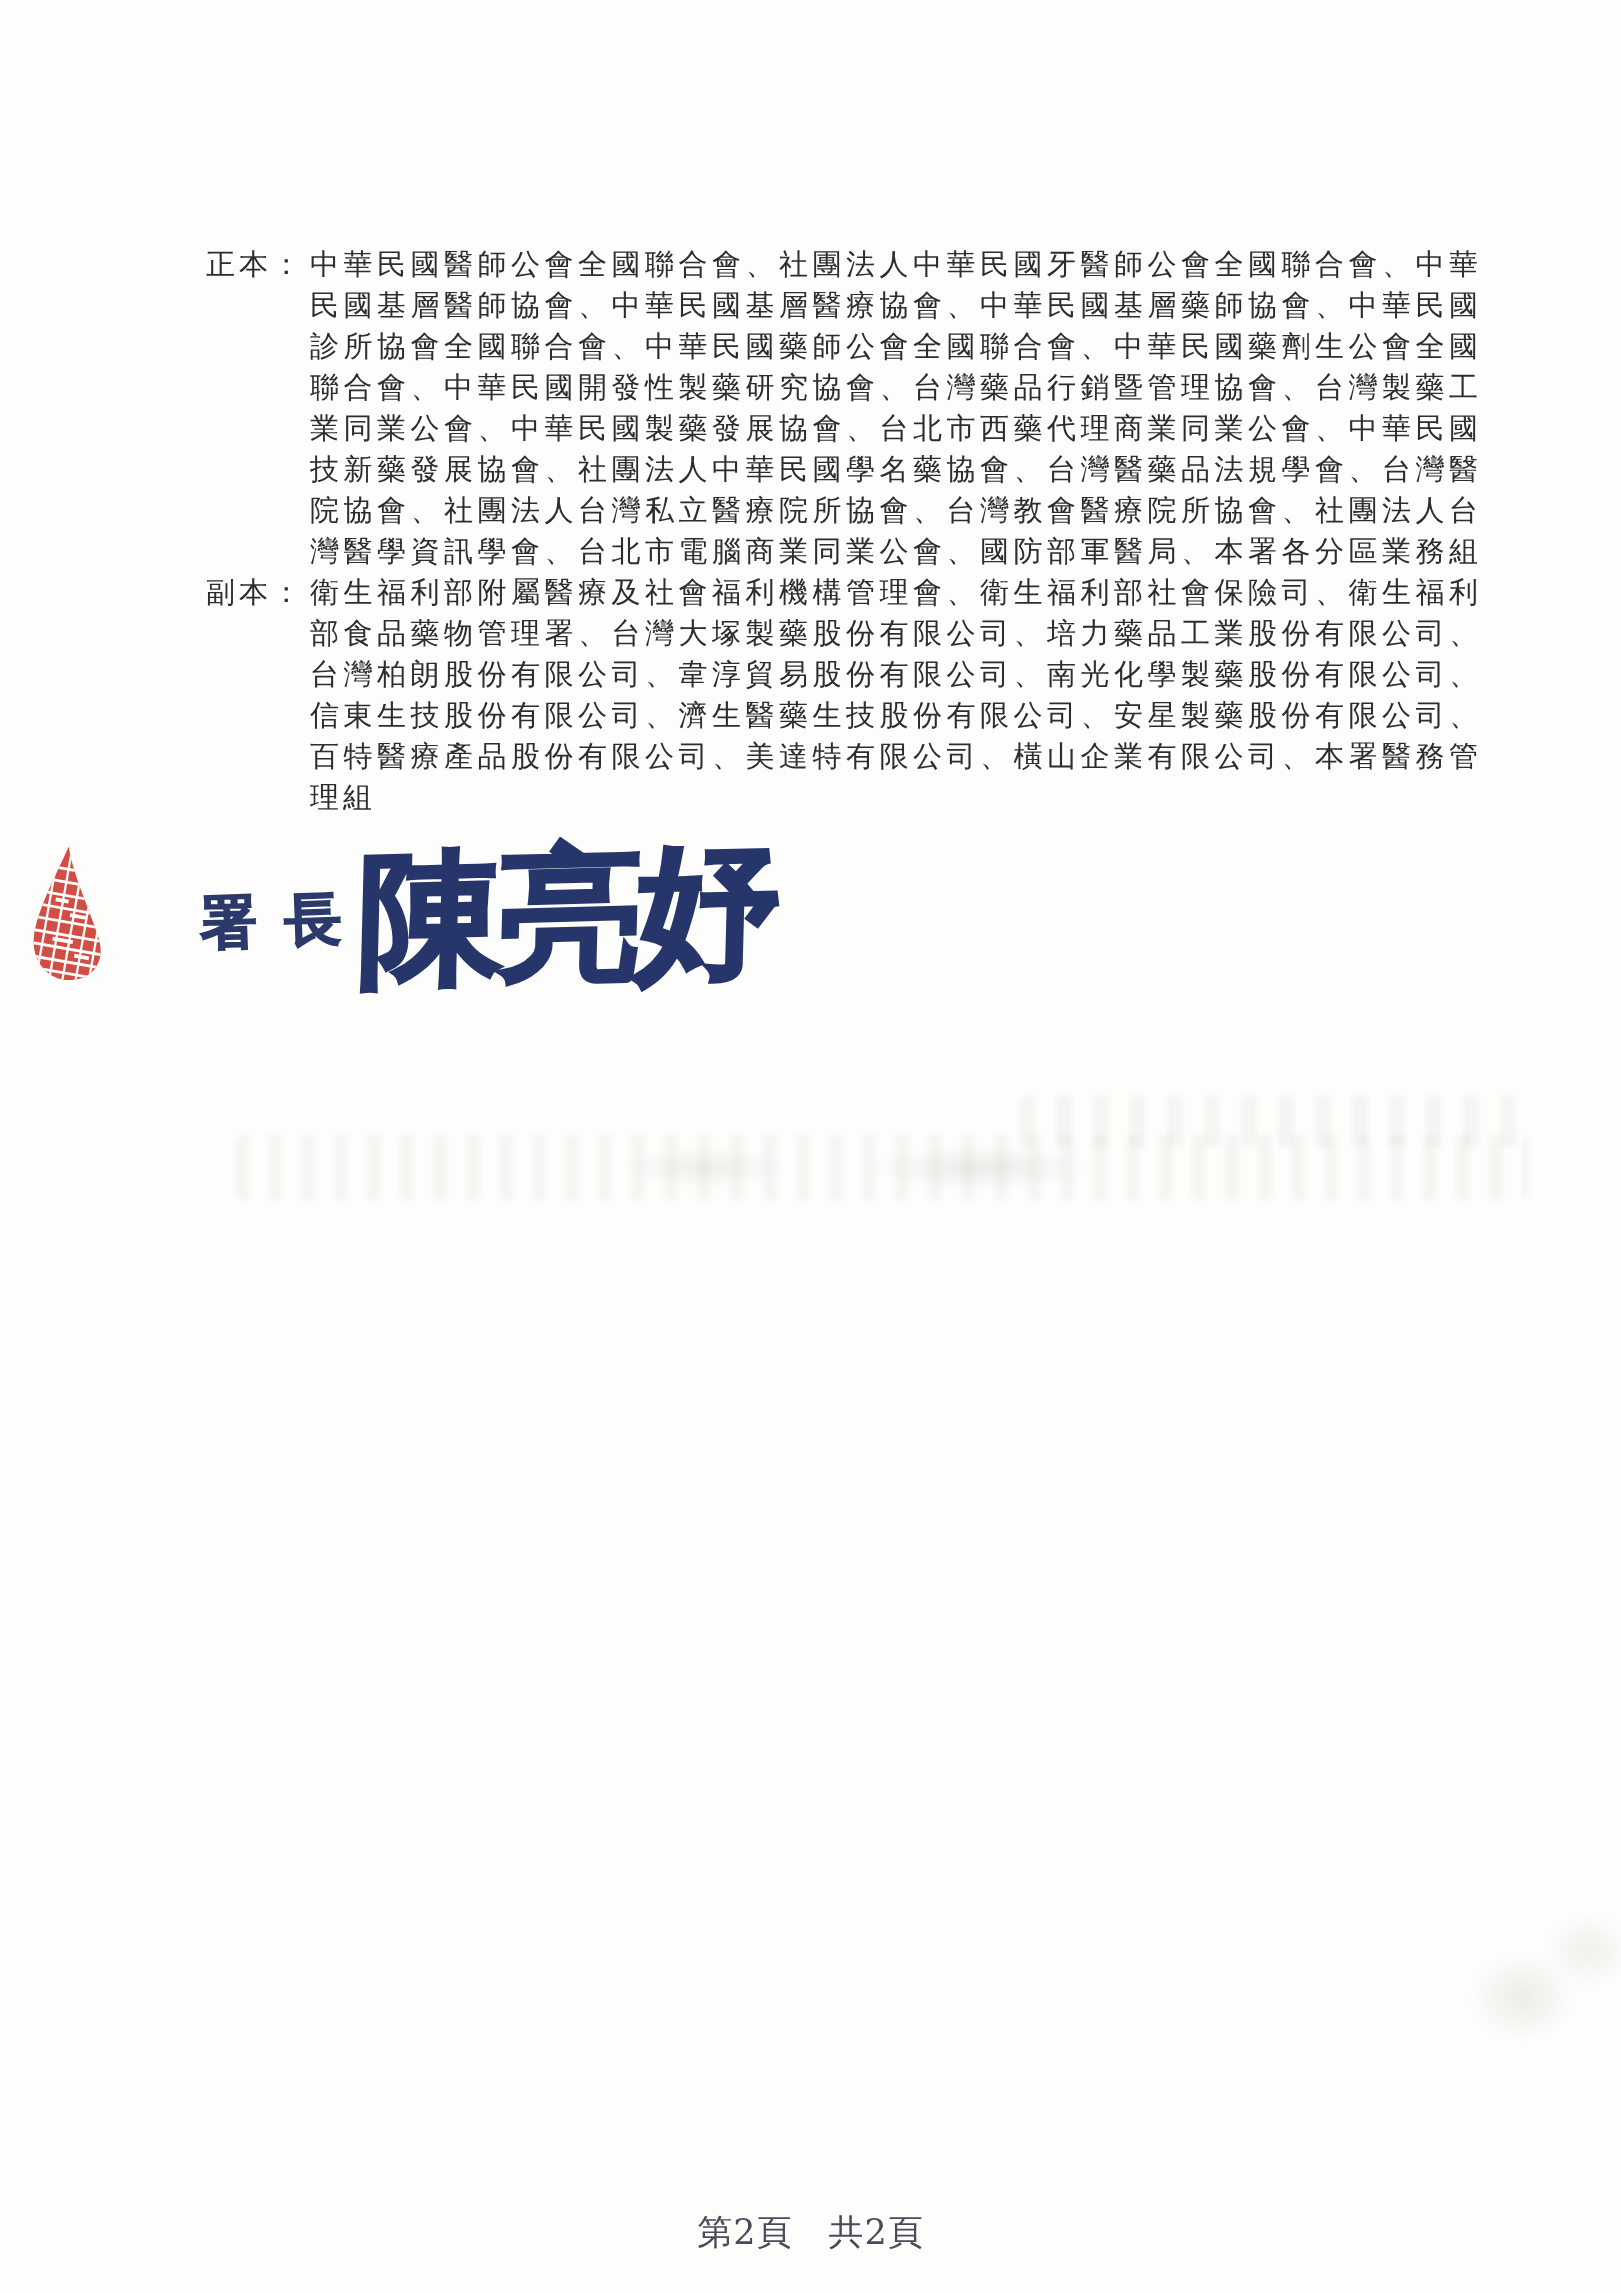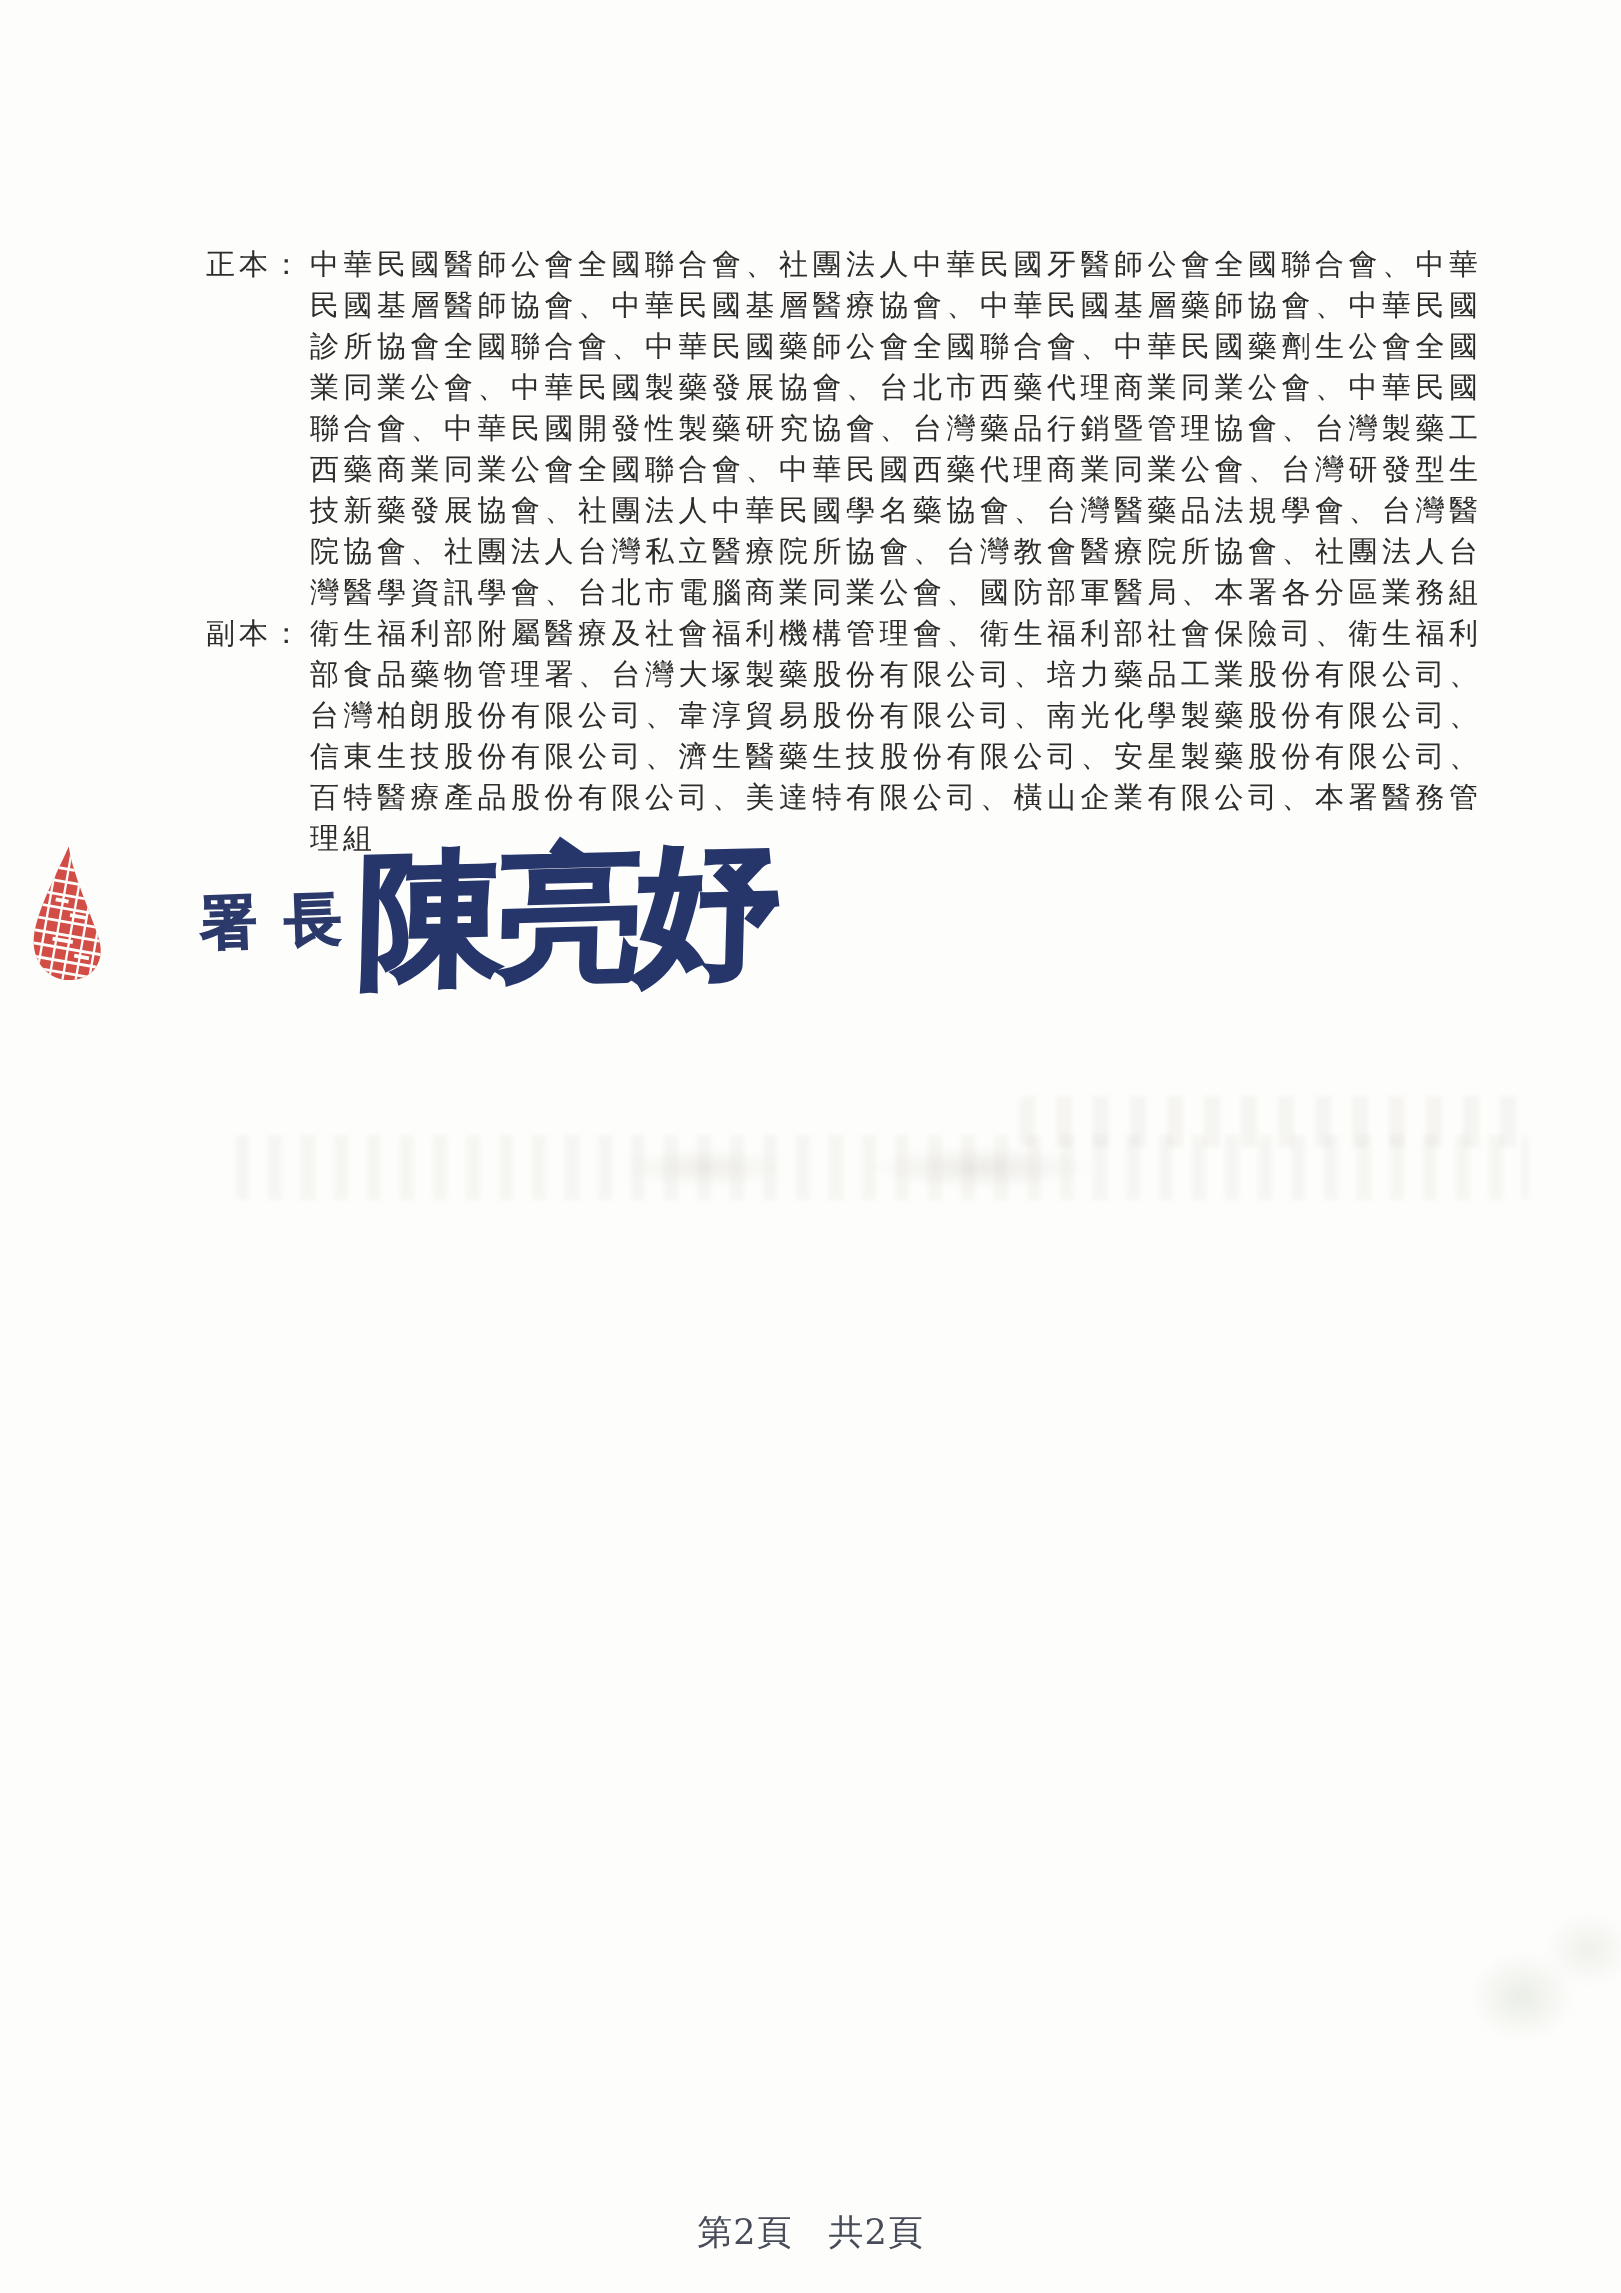--- a/index.html
+++ b/index.html
@@ -124,23 +124,22 @@
 
 <div class="page">
 
   <div class="recipients">
     <div class="rec-row">
       <div class="rec-label">正本：</div>
       <div class="rec-lines">
         <div class="rec-line">中華民國醫師公會全國聯合會、社團法人中華民國牙醫師公會全國聯合會、中華</div>
         <div class="rec-line">民國基層醫師協會、中華民國基層醫療協會、中華民國基層藥師協會、中華民國</div>
         <div class="rec-line">診所協會全國聯合會、中華民國藥師公會全國聯合會、中華民國藥劑生公會全國</div>
+        <div class="rec-line">聯合會、中華民國開發性製藥研究協會、台灣藥品行銷暨管理協會、台灣製藥工</div>
         <div class="rec-line">業同業公會、中華民國製藥發展協會、台北市西藥代理商業同業公會、中華民國</div>
-        <div class="rec-line">聯合會、中華民國開發性製藥研究協會、台灣藥品行銷暨管理協會、台灣製藥工</div>
-        <div class="rec-line">西藥商業同業公會全國聯合會、中華民國西藥代理商業同業公會、台灣研發型生</div>
         <div class="rec-line">技新藥發展協會、社團法人中華民國學名藥協會、台灣醫藥品法規學會、台灣醫</div>
         <div class="rec-line">院協會、社團法人台灣私立醫療院所協會、台灣教會醫療院所協會、社團法人台</div>
         <div class="rec-line">灣醫學資訊學會、台北市電腦商業同業公會、國防部軍醫局、本署各分區業務組</div>
       </div>
     </div>
     <div class="rec-row">
       <div class="rec-label">副本：</div>
       <div class="rec-lines">
         <div class="rec-line">衛生福利部附屬醫療及社會福利機構管理會、衛生福利部社會保險司、衛生福利</div>
         <div class="rec-line">部食品藥物管理署、台灣大塚製藥股份有限公司、培力藥品工業股份有限公司、</div>

